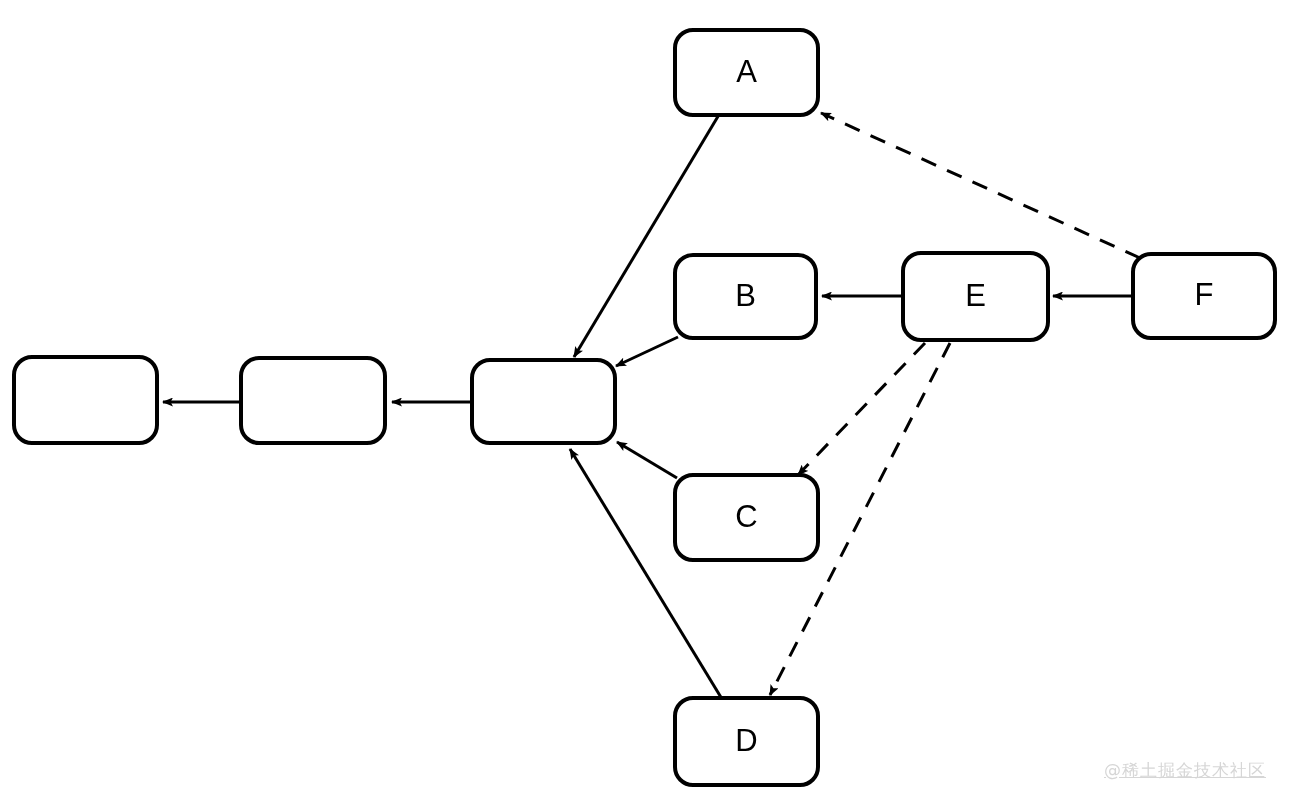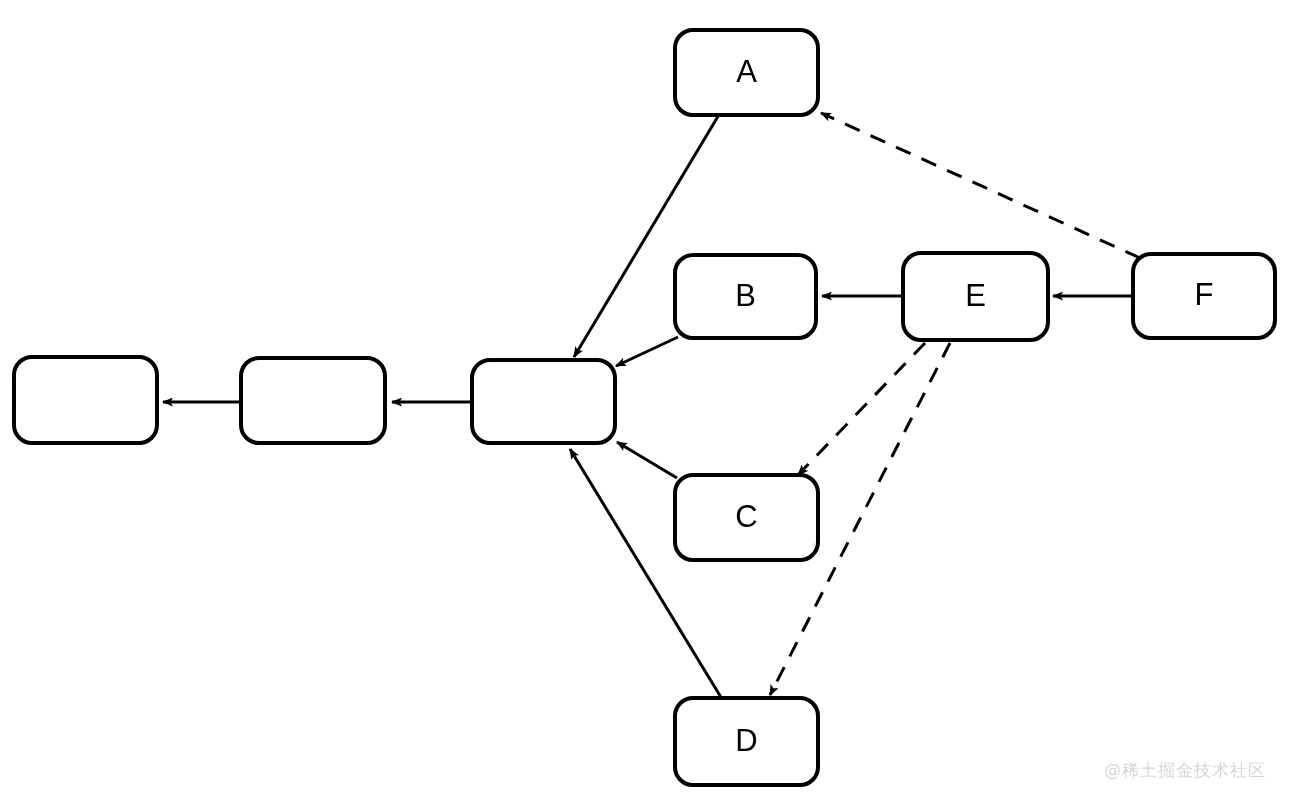--- a/index.html
+++ b/index.html
@@ -50,20 +50,21 @@
   .watermark-text {
     position: absolute;
     right: 24px;
     bottom: 20px;
     color: #d6d6d6;
     font-family: "DejaVu Sans", sans-serif;
     font-size: 17px;
     letter-spacing: 1px;
     white-space: nowrap;
     user-select: none;
+    text-decoration: underline;
   }
 </style>
 </head>
 <body>
 
 <div id="diagram-root">
 
   <svg id="graph-svg" viewBox="0 0 1290 802">
     <defs>
       <marker id="arrowhead" markerWidth="11" markerHeight="9" refX="10" refY="4.5" orient="auto" markerUnits="userSpaceOnUse">

